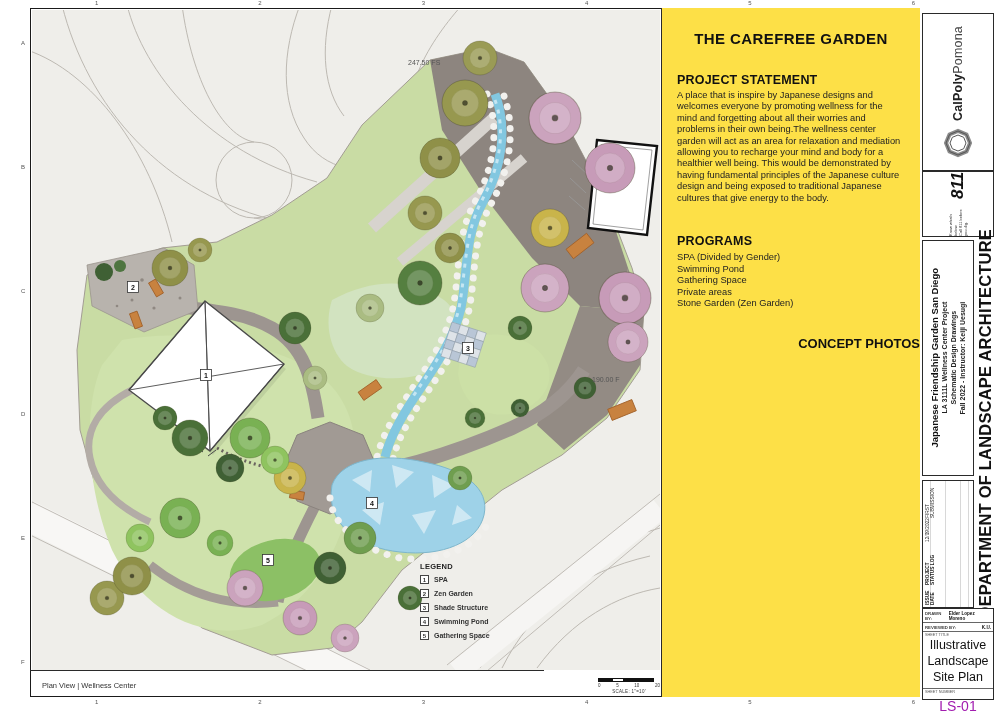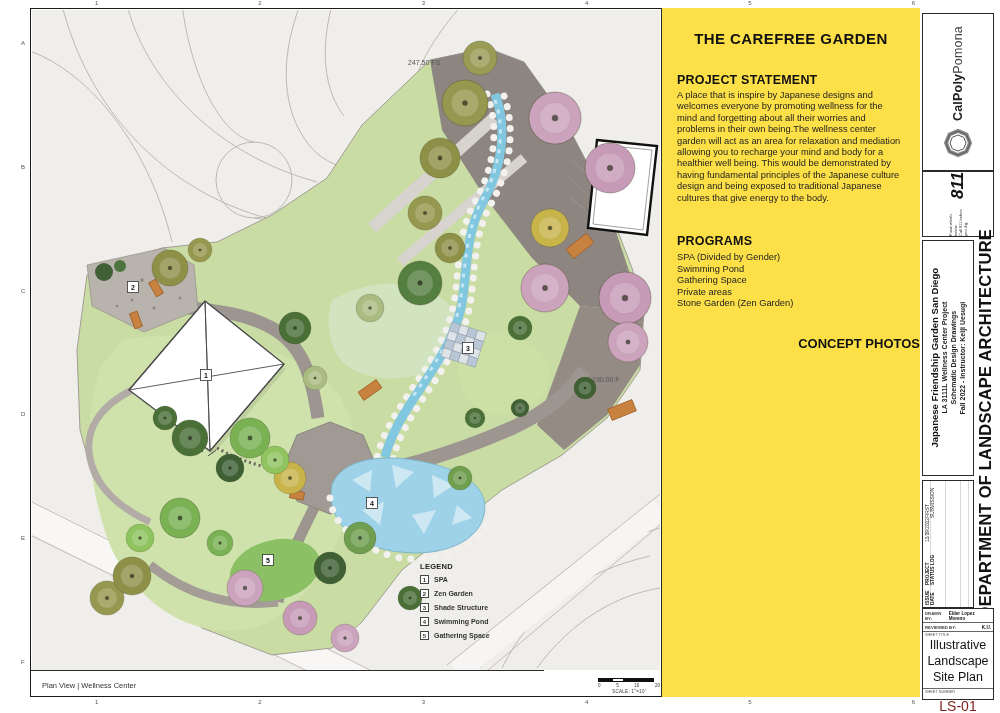--- a/index.html
+++ b/index.html
@@ -58,21 +58,21 @@
              background:repeating-linear-gradient(90deg,#fff 0,#fff 7px,#d8d8d8 7px,#d8d8d8 7.6px); }
   .log-inner { writing-mode:vertical-rl; transform:rotate(180deg); display:flex; gap:4px; padding:2px; }
   .log-line { font-size:4.8px; color:#222; display:flex; justify-content:space-between; height:100%; }
   .log-head { font-weight:bold; }
   .sheetinfo { left:2px; top:600px; width:72px; height:92px; font-size:5px; }
   .si-row { display:flex; justify-content:space-between; border-bottom:.6px solid #666; padding:2px 2px 1px 2px; align-items:baseline; }
   .si-label { font-size:4.3px; color:#444; font-weight:bold; }
   .si-val { font-size:4.6px; font-weight:bold; color:#111; }
   .si-cap { font-size:3.8px; color:#555; padding:1px 2px 0 2px; }
   .si-title { text-align:center; font-size:12.5px; color:#111; line-height:16px; border-bottom:.6px solid #666; padding-bottom:3px; }
-  .si-num { text-align:center; font-size:14px; color:#7f1d1d; padding-top:4px; }
+  .si-num { text-align:center; font-size:14px; color:#a21caf; padding-top:4px; }
 </style>
 </head>
 <body>
 
 <div class="sheet">
 
   <div class="gridcol" style="left:21px; top:40px; height:625px;">
       <span>A</span>
       <span>B</span>
       <span>C</span>

